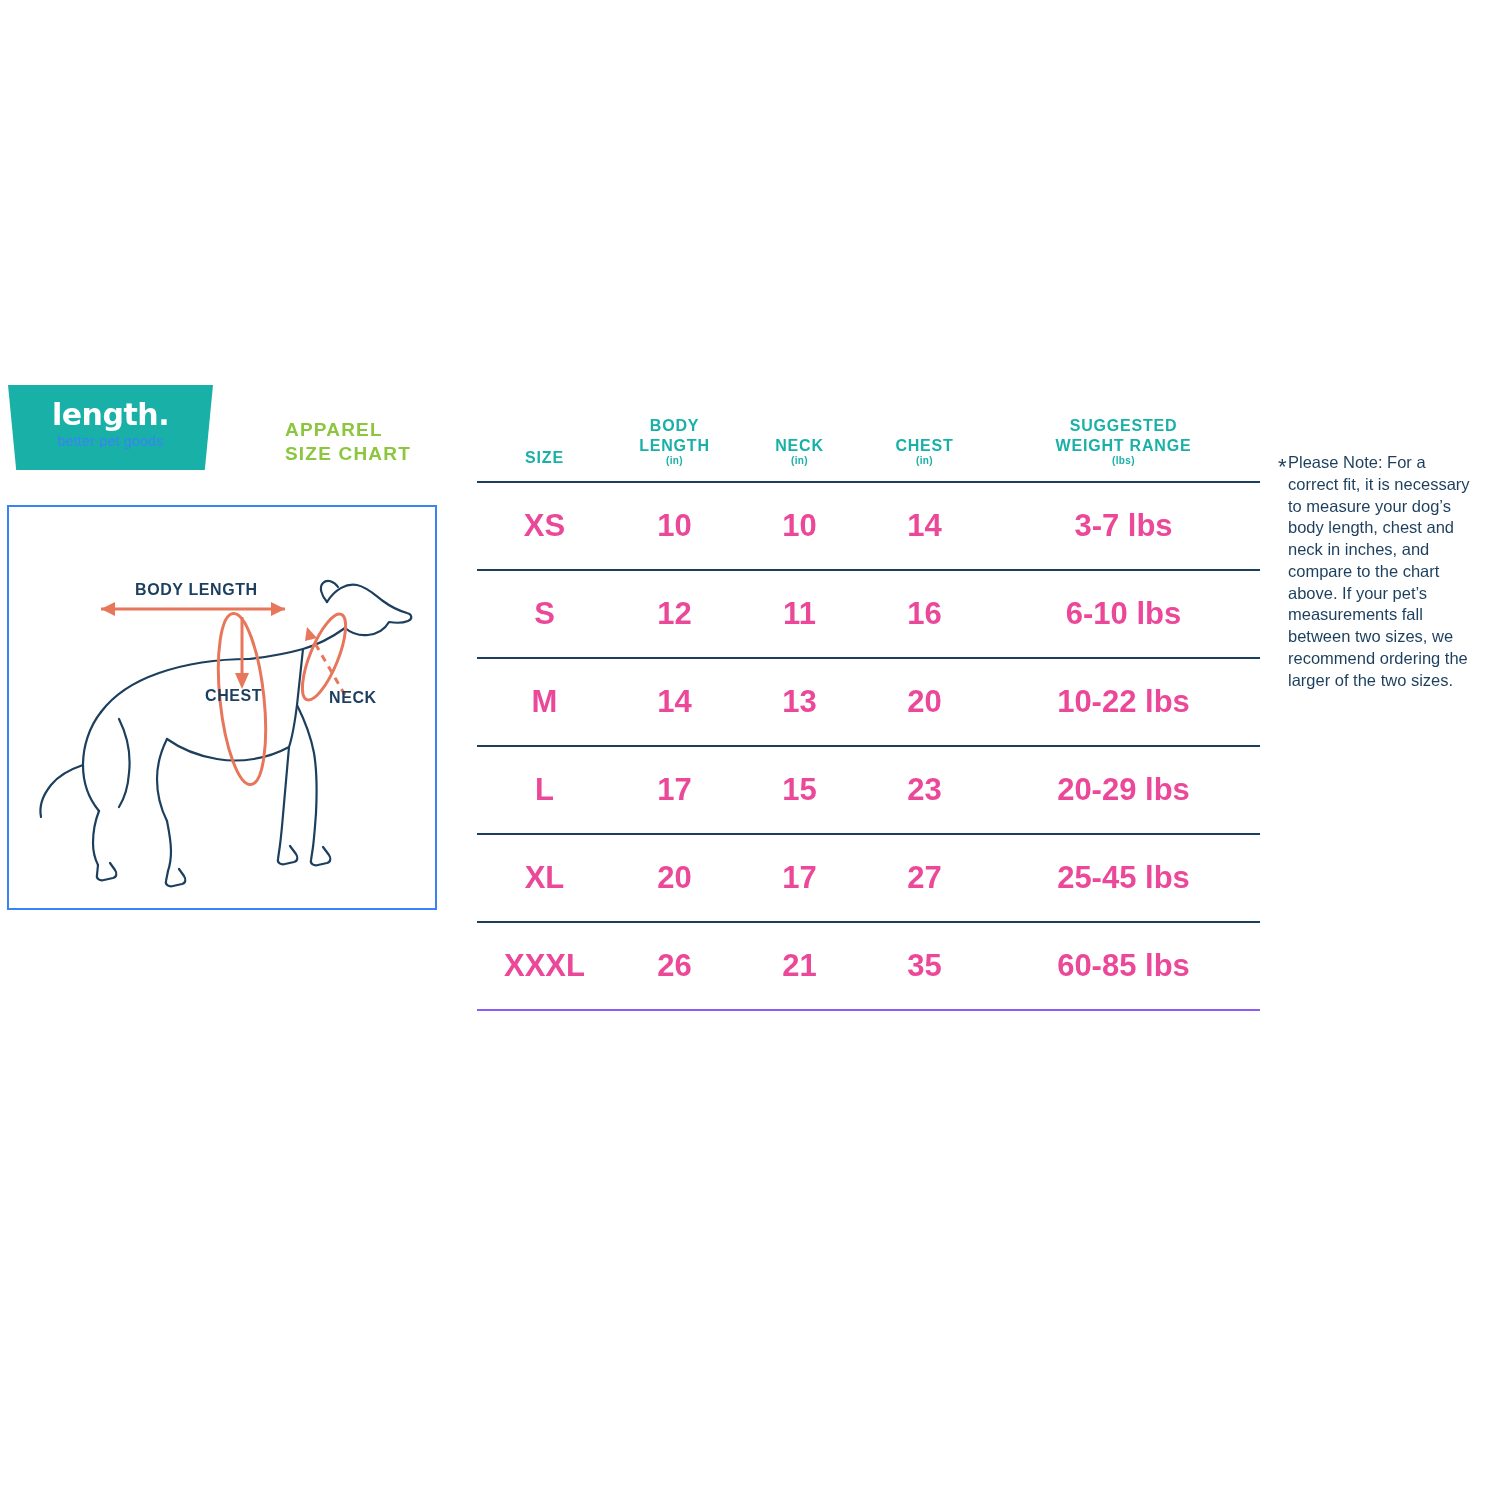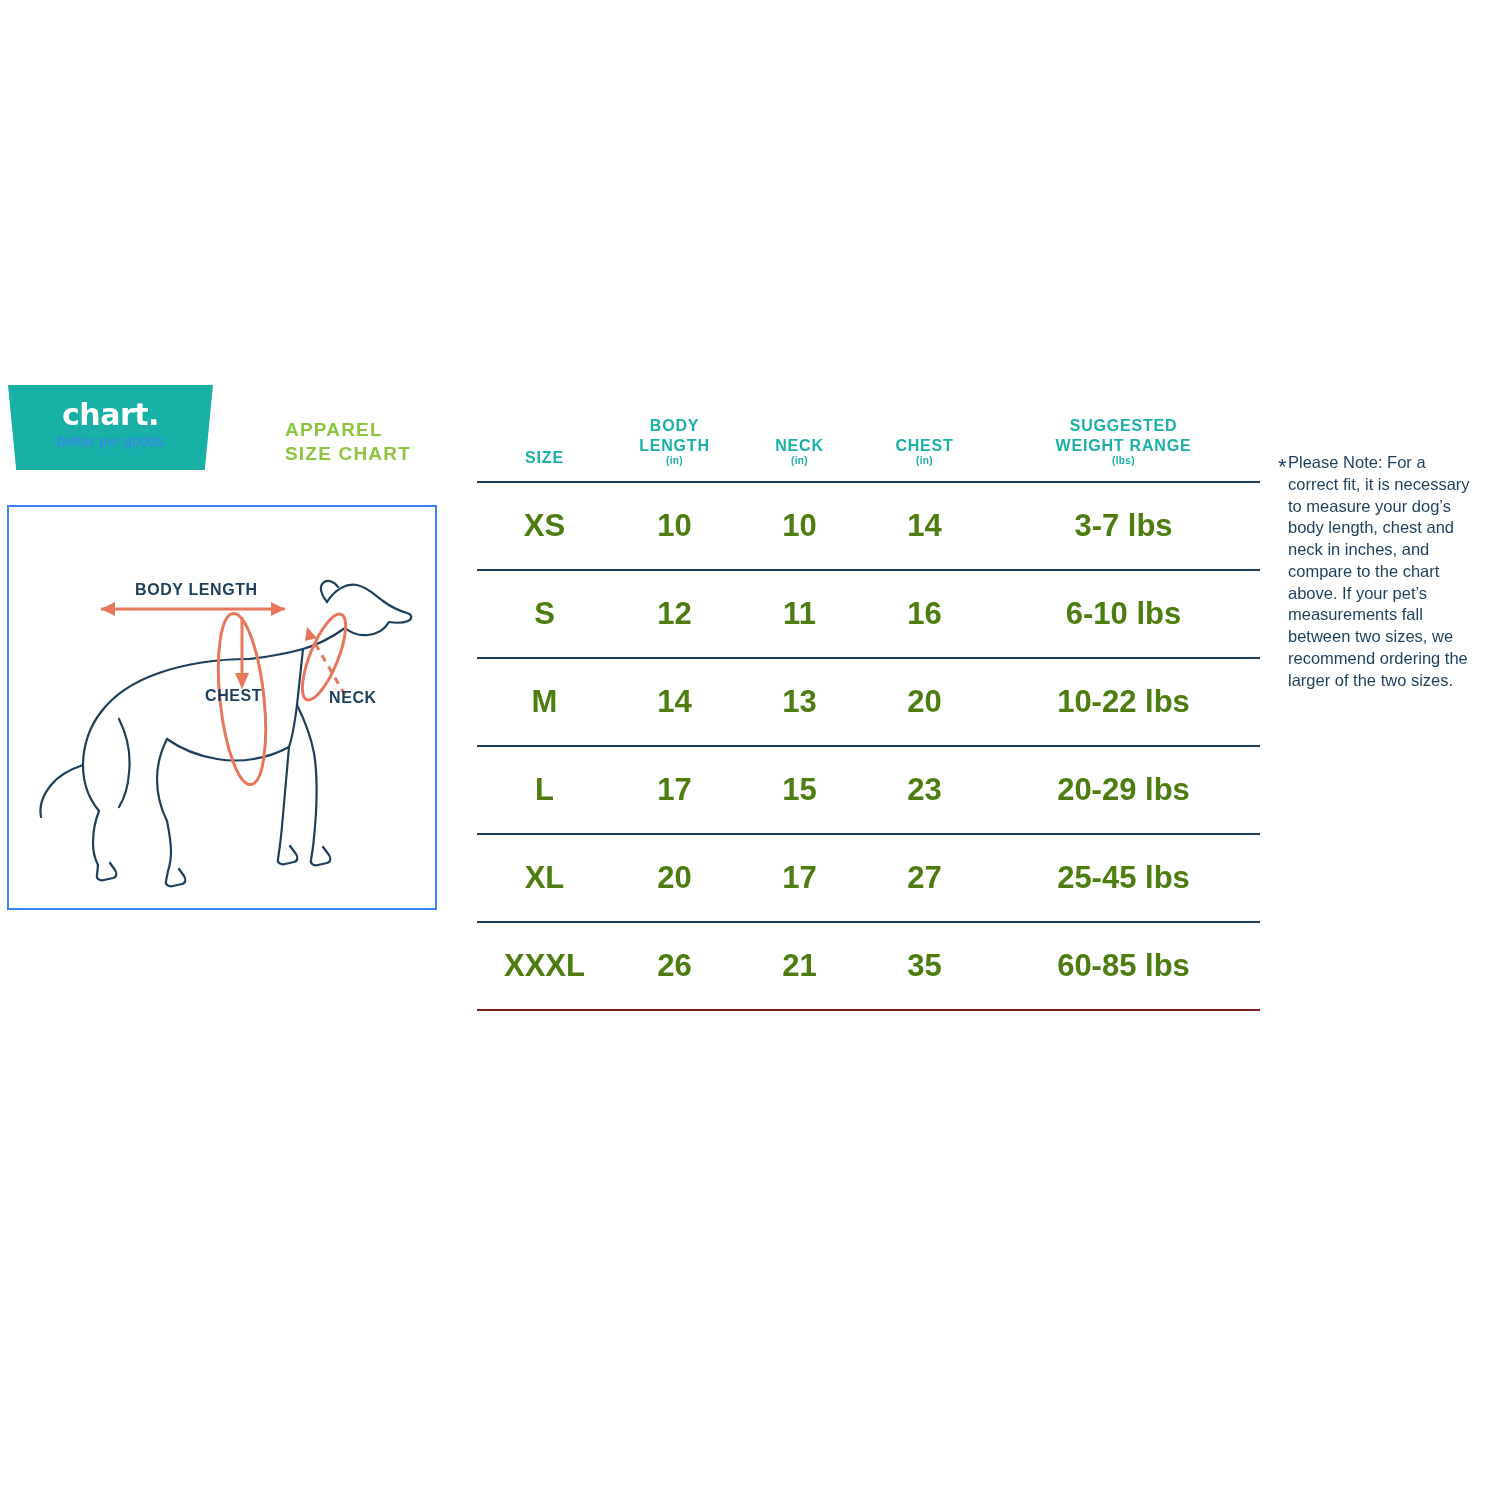--- a/index.html
+++ b/index.html
@@ -107,30 +107,30 @@
     vertical-align: bottom;
     text-align: center;
   }
   #size-table thead th .unit {
     display: block;
     font-size: 10px;
     font-weight: bold;
     letter-spacing: 0.4px;
   }
   #size-table tbody td {
-    color: #4d7c0f;
+    color: #ec4899;
     font-size: 31px;
     font-weight: bold;
     text-align: center;
     padding: 17px 0 17px 0;
     border-top: 2px solid #1c3f5e;
     height: 52px;
   }
   #size-table tbody tr:last-child td {
-    border-bottom: 2px solid #7f1d1d;
+    border-bottom: 2px solid #8b5cf6;
   }
   #size-table col.c-size { width: 135px; }
   #size-table col.c-body { width: 125px; }
   #size-table col.c-neck { width: 125px; }
   #size-table col.c-chest { width: 125px; }
   #size-table col.c-weight { width: 273px; }
 
   
   #note-block {
     position: absolute;
@@ -153,21 +153,21 @@
   }
   #note-block .note-p.second {
     margin-top: 22px;
   }
 </style>
 </head>
 <body>
 
 <div id="brand-badge">
   <div class="badge-shape"></div>
-  <div class="brand-name">chart.</div>
+  <div class="brand-name">length.</div>
   <div class="brand-tag">better pet goods</div>
 </div>
 
 <div id="chart-title">
   <span class="t1">APPAREL</span>
   <span class="t2">SIZE  CHART</span>
 </div>
 
 <div id="diagram-box">
   <svg width="426" height="401" viewBox="0 0 426 401" xmlns="http://www.w3.org/2000/svg">

